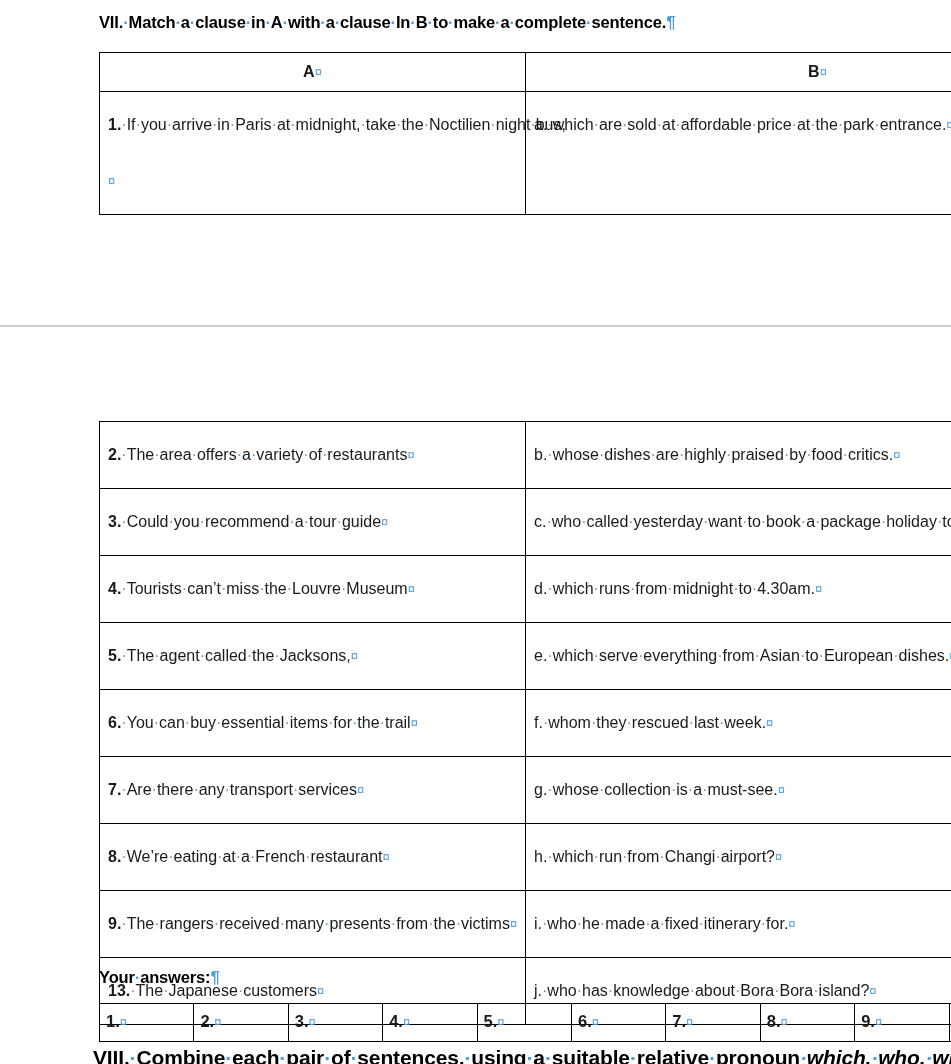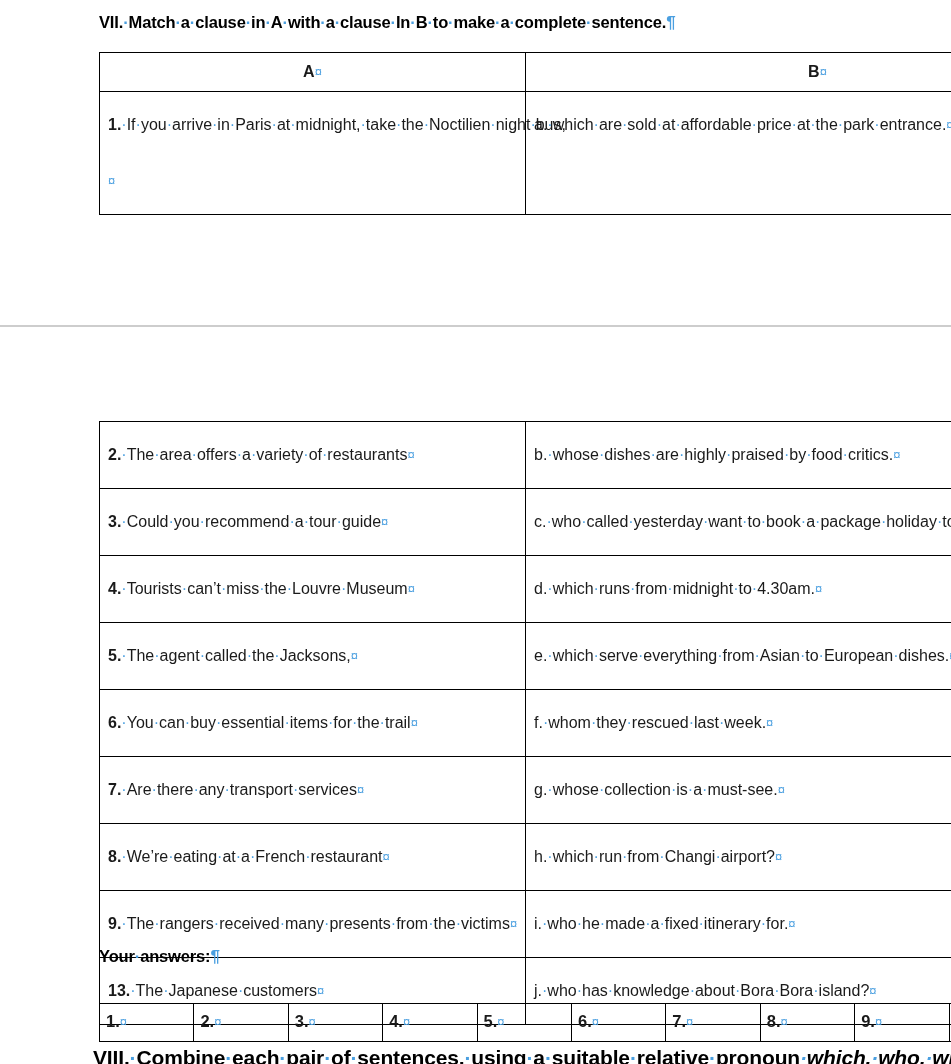--- a/index.html
+++ b/index.html
@@ -42,21 +42,21 @@
   
   .heading {
     position: absolute;
     font-size: 16.5px;
     font-weight: bold;
     color: #000000;
     white-space: nowrap;
     letter-spacing: -0.15px;
   }
   #heading-vii { left: 99px; top: 13px; }
-  #your-answers { left: 99px; top: 947px; }
+  #your-answers { left: 99px; top: 968px; }
   #heading-viii { left: 93px; top: 1046px; font-size: 21px; }
   #heading-viii .ital { font-style: italic; }
 
   
   .page-break {
     position: absolute;
     left: 0;
     top: 325px;
     width: 951px;
     height: 0;

